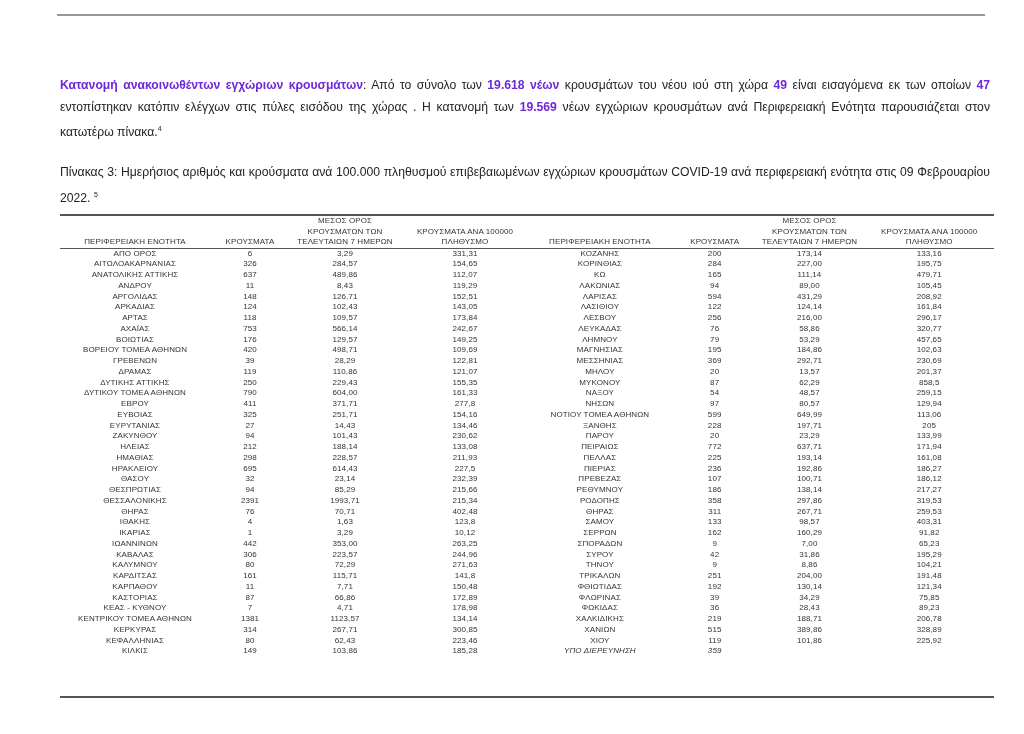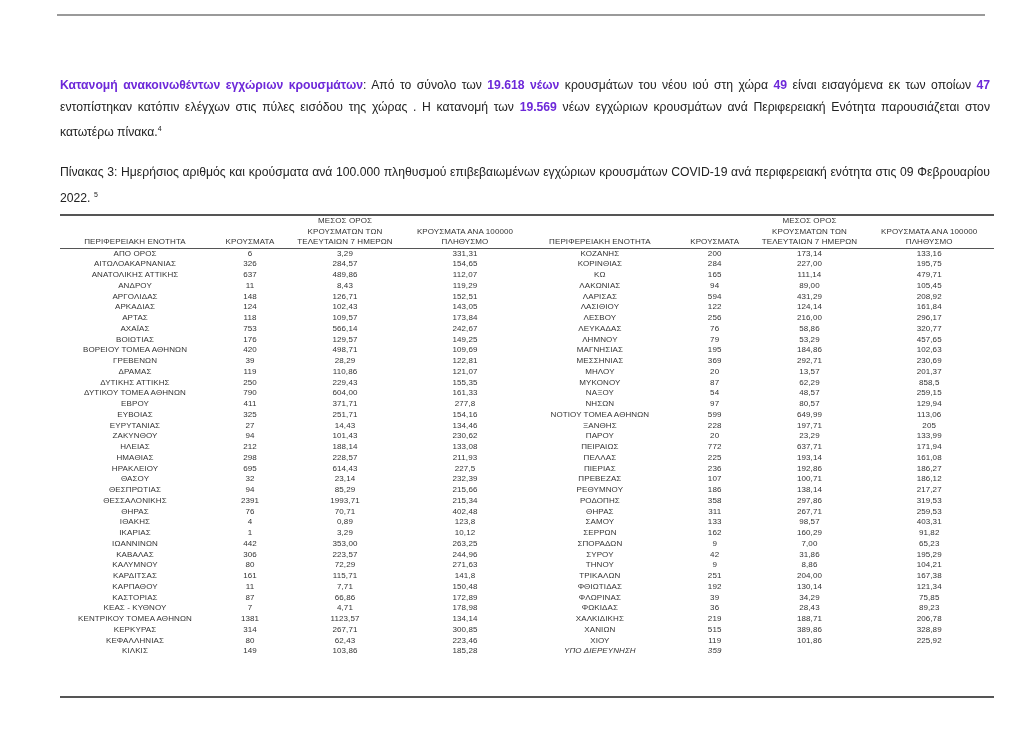--- a/index.html
+++ b/index.html
@@ -195,21 +195,21 @@
           </tr>
           <tr>
             <td>ΘΗΡΑΣ</td>
             <td>76</td>
             <td>70,71</td>
             <td>402,48</td>
           </tr>
           <tr>
             <td>ΙΘΑΚΗΣ</td>
             <td>4</td>
-            <td>0,89</td>
+            <td>1,63</td>
             <td>123,8</td>
           </tr>
           <tr>
             <td>ΙΚΑΡΙΑΣ</td>
             <td>1</td>
             <td>3,29</td>
             <td>10,12</td>
           </tr>
           <tr>
             <td>ΙΩΑΝΝΙΝΩΝ</td>
@@ -468,21 +468,21 @@
           <tr>
             <td>ΤΗΝΟΥ</td>
             <td>9</td>
             <td>8,86</td>
             <td>104,21</td>
           </tr>
           <tr>
             <td>ΤΡΙΚΑΛΩΝ</td>
             <td>251</td>
             <td>204,00</td>
-            <td>167,38</td>
+            <td>191,48</td>
           </tr>
           <tr>
             <td>ΦΘΙΩΤΙΔΑΣ</td>
             <td>192</td>
             <td>130,14</td>
             <td>121,34</td>
           </tr>
           <tr>
             <td>ΦΛΩΡΙΝΑΣ</td>
             <td>39</td>

